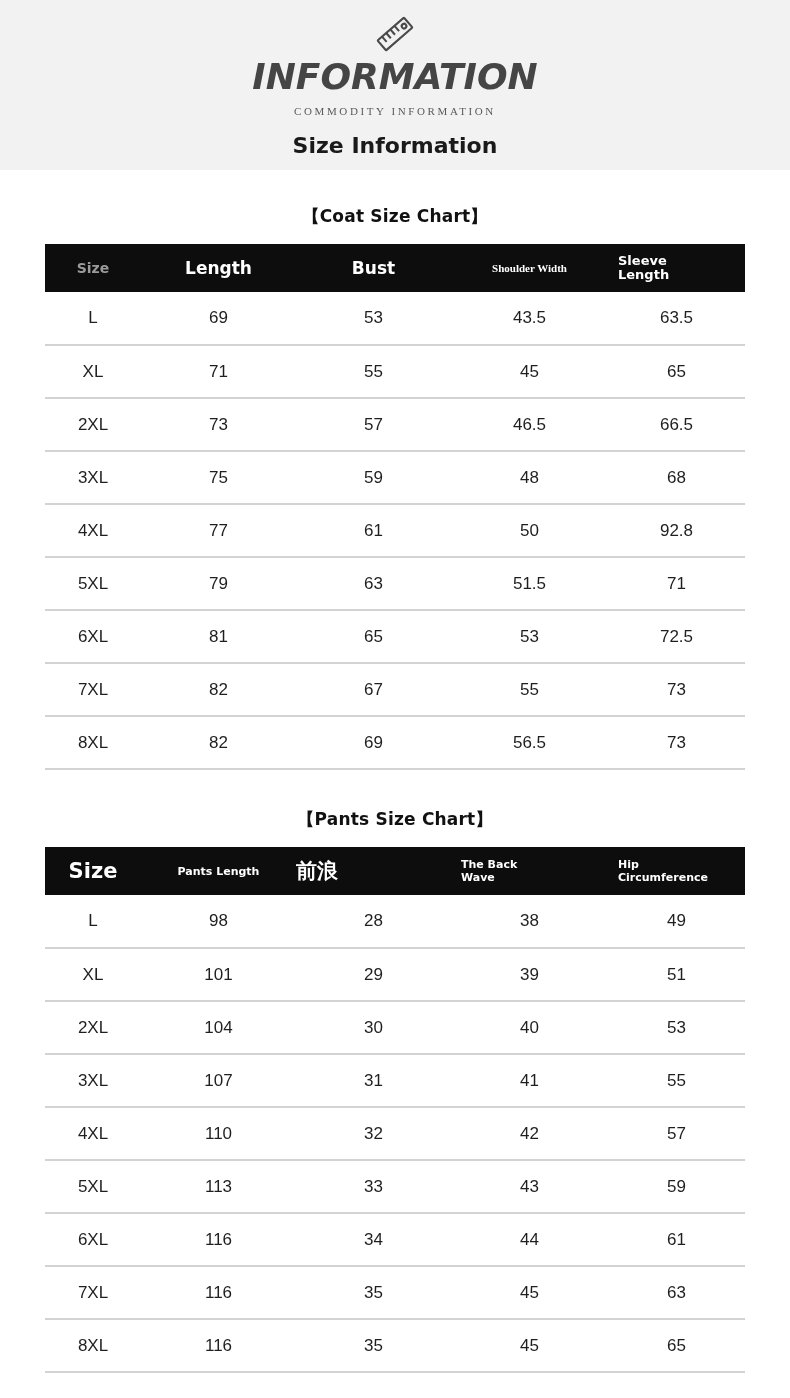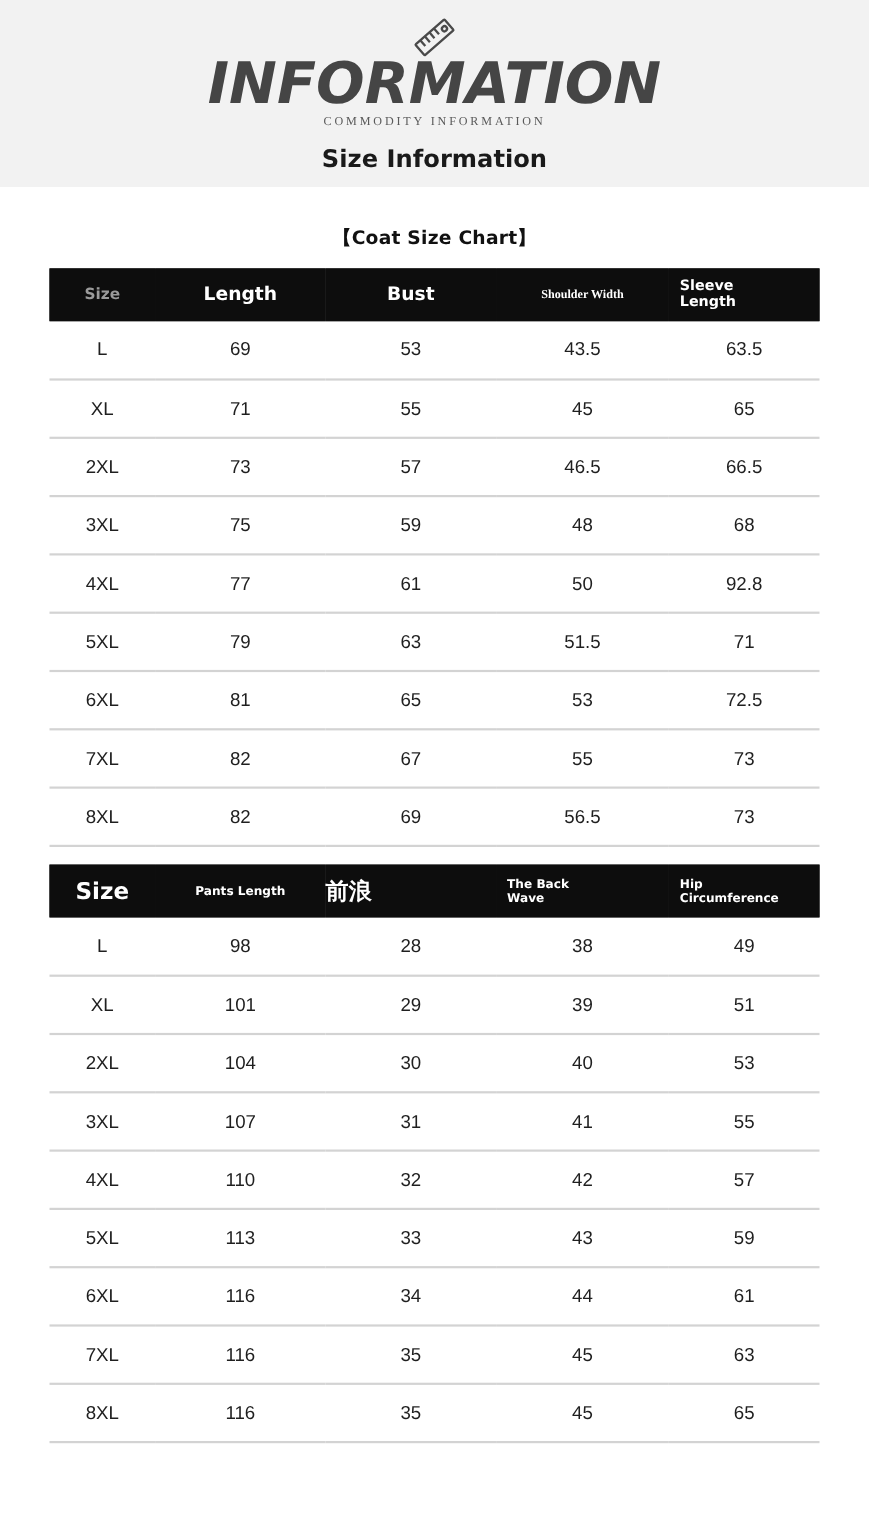--- a/index.html
+++ b/index.html
@@ -26,21 +26,21 @@
     align-items: center;
     padding-top: 14px;
   }
   .ruler-icon {
     width: 46px;
     height: 40px;
     display: block;
   }
   .info-title {
     font-family: "DejaVu Sans", sans-serif;
-    font-size: 52px;
+    font-size: 36px;
     font-weight: bold;
     font-style: italic;
     color: #454545;
     letter-spacing: 0px;
     line-height: 50px;
     margin-top: -2px;
   }
   .info-sub {
     font-family: "Liberation Serif", serif;
     font-size: 11px;
@@ -227,20 +227,23 @@
             <td>8XL</td>
             <td>82</td>
             <td>69</td>
             <td>56.5</td>
             <td>73</td>
           </tr>
         </tbody>
     </table>
   </div>
 
+  <div id="pants-title-wrap">
+    <div class="section-title">【Pants Size Chart】</div>
+  </div>
 
   <div class="table-block">
     <table class="size-table">
       <colgroup>
         <col class="c-size">
           <col class="c-col1">
           <col class="c-col2">
           <col class="c-col3">
           <col class="c-col4">
       </colgroup>

